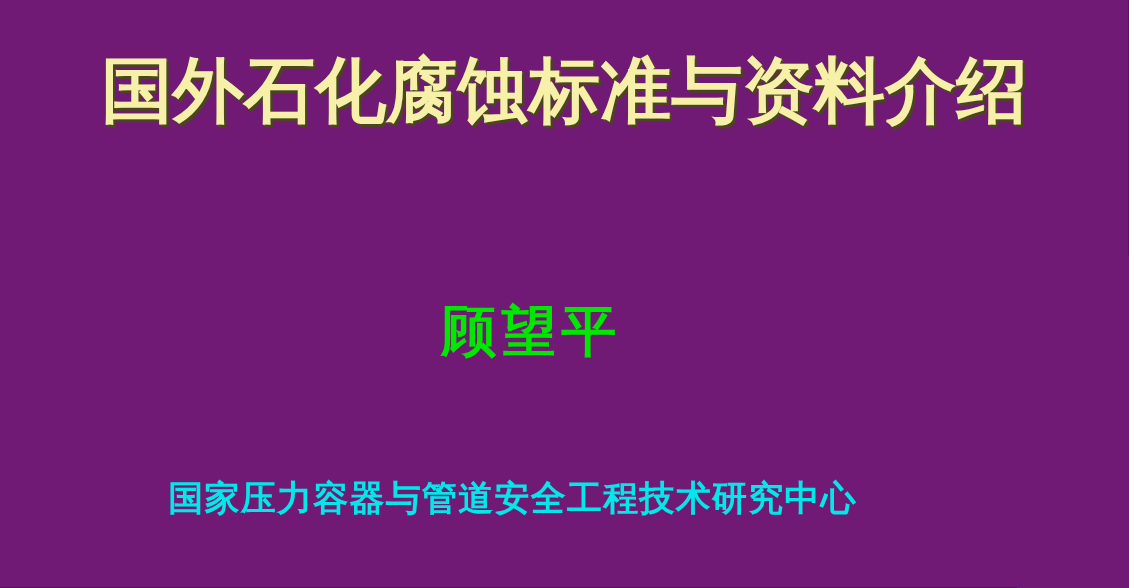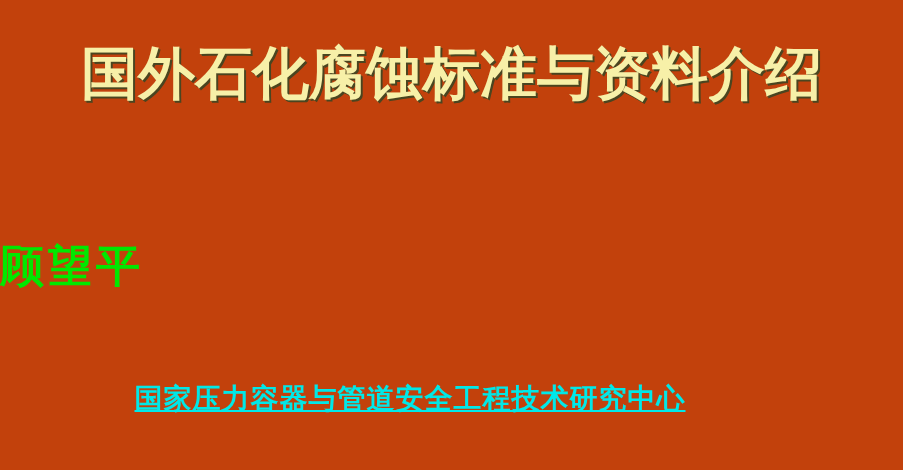--- a/index.html
+++ b/index.html
@@ -11,21 +11,21 @@
     height: 470px;
     overflow: hidden;
     background: #03001f;
     font-family: "Liberation Sans", sans-serif;
   }
 
   #slide {
     position: relative;
     width: 903px;
     height: 470px;
-    background: #c2410c;
+    background: #701a75;
     overflow: hidden;
   }
 
   
   #title-block {
     position: absolute;
     left: 60px;
     top: 42px;
     width: 783px;
     text-align: center;
@@ -44,21 +44,21 @@
     white-space: normal;
     word-break: break-all;
   }
 
   
   #author-block {
     position: absolute;
     left: 0px;
     top: 240px;
     width: 850px;
-    text-align: left;
+    text-align: center;
   }
   #author-name {
     display: block;
     font-family: "DejaVu Serif", "Liberation Serif", serif;
     font-weight: bold;
     font-size: 44px;
     line-height: 52px;
     color: #00e800;
     letter-spacing: 4px;
   }
@@ -73,21 +73,20 @@
   }
   .affiliation-line {
     display: block;
     font-family: "DejaVu Serif", "Liberation Serif", serif;
     font-weight: bold;
     font-size: 28px;
     line-height: 45px;
     color: #00e8e8;
     letter-spacing: 1px;
     white-space: nowrap;
-    text-decoration: underline;
   }
 </style>
 </head>
 <body>
 
 <div id="slide">
 
   <div id="title-block">
     <span id="slide-title">国外石化腐蚀标准与资料介绍</span>
   </div>

